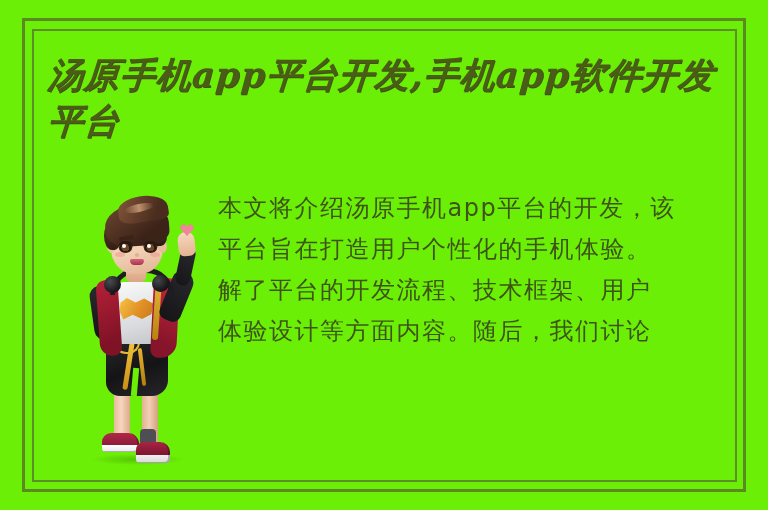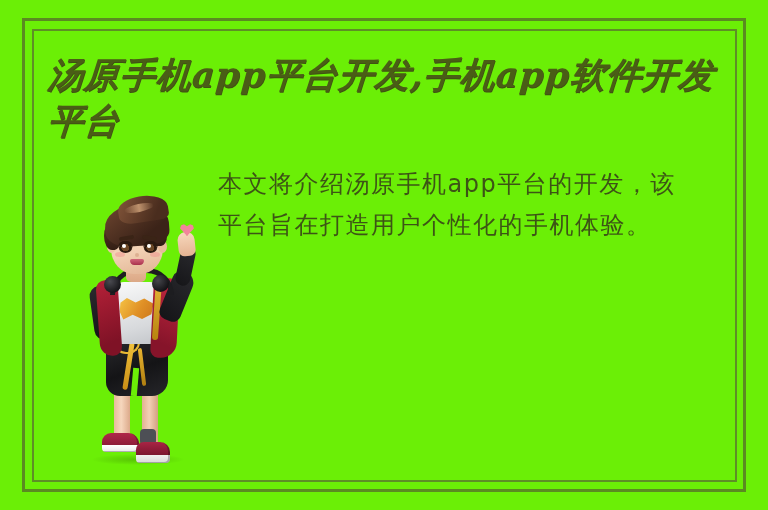--- a/index.html
+++ b/index.html
@@ -60,21 +60,21 @@
     white-space: nowrap;
     text-shadow: 0.5px 0.5px 0 #3f5212;
     transform: skewX(-4deg);
     transform-origin: left center;
   }
 
   
   .body-block {
     position: absolute;
     left: 218px;
-    top: 164px;
+    top: 188px;
     width: 514px;
   }
   .body-line {
     font-family: "DejaVu Sans", "Liberation Sans", sans-serif;
     font-size: 24px;
     line-height: 41px;
     color: #3d5416;
     letter-spacing: 1.5px;
     white-space: nowrap;
   }
@@ -296,15 +296,17 @@
     <div class="eye-r"></div>
     <div class="eye-gl"></div>
     <div class="eye-gr"></div>
     <div class="nose"></div>
     <div class="mouth"></div>
   </div>
 
   <div class="body-block">
     <div class="body-line">本文将介绍汤原手机app平台的开发，该</div>
     <div class="body-line">平台旨在打造用户个性化的手机体验。</div>
+    <div class="body-line">解了平台的开发流程、技术框架、用户</div>
+    <div class="body-line">体验设计等方面内容。随后，我们讨论</div>
   </div>
 
 </div>
 
 </body></html>

